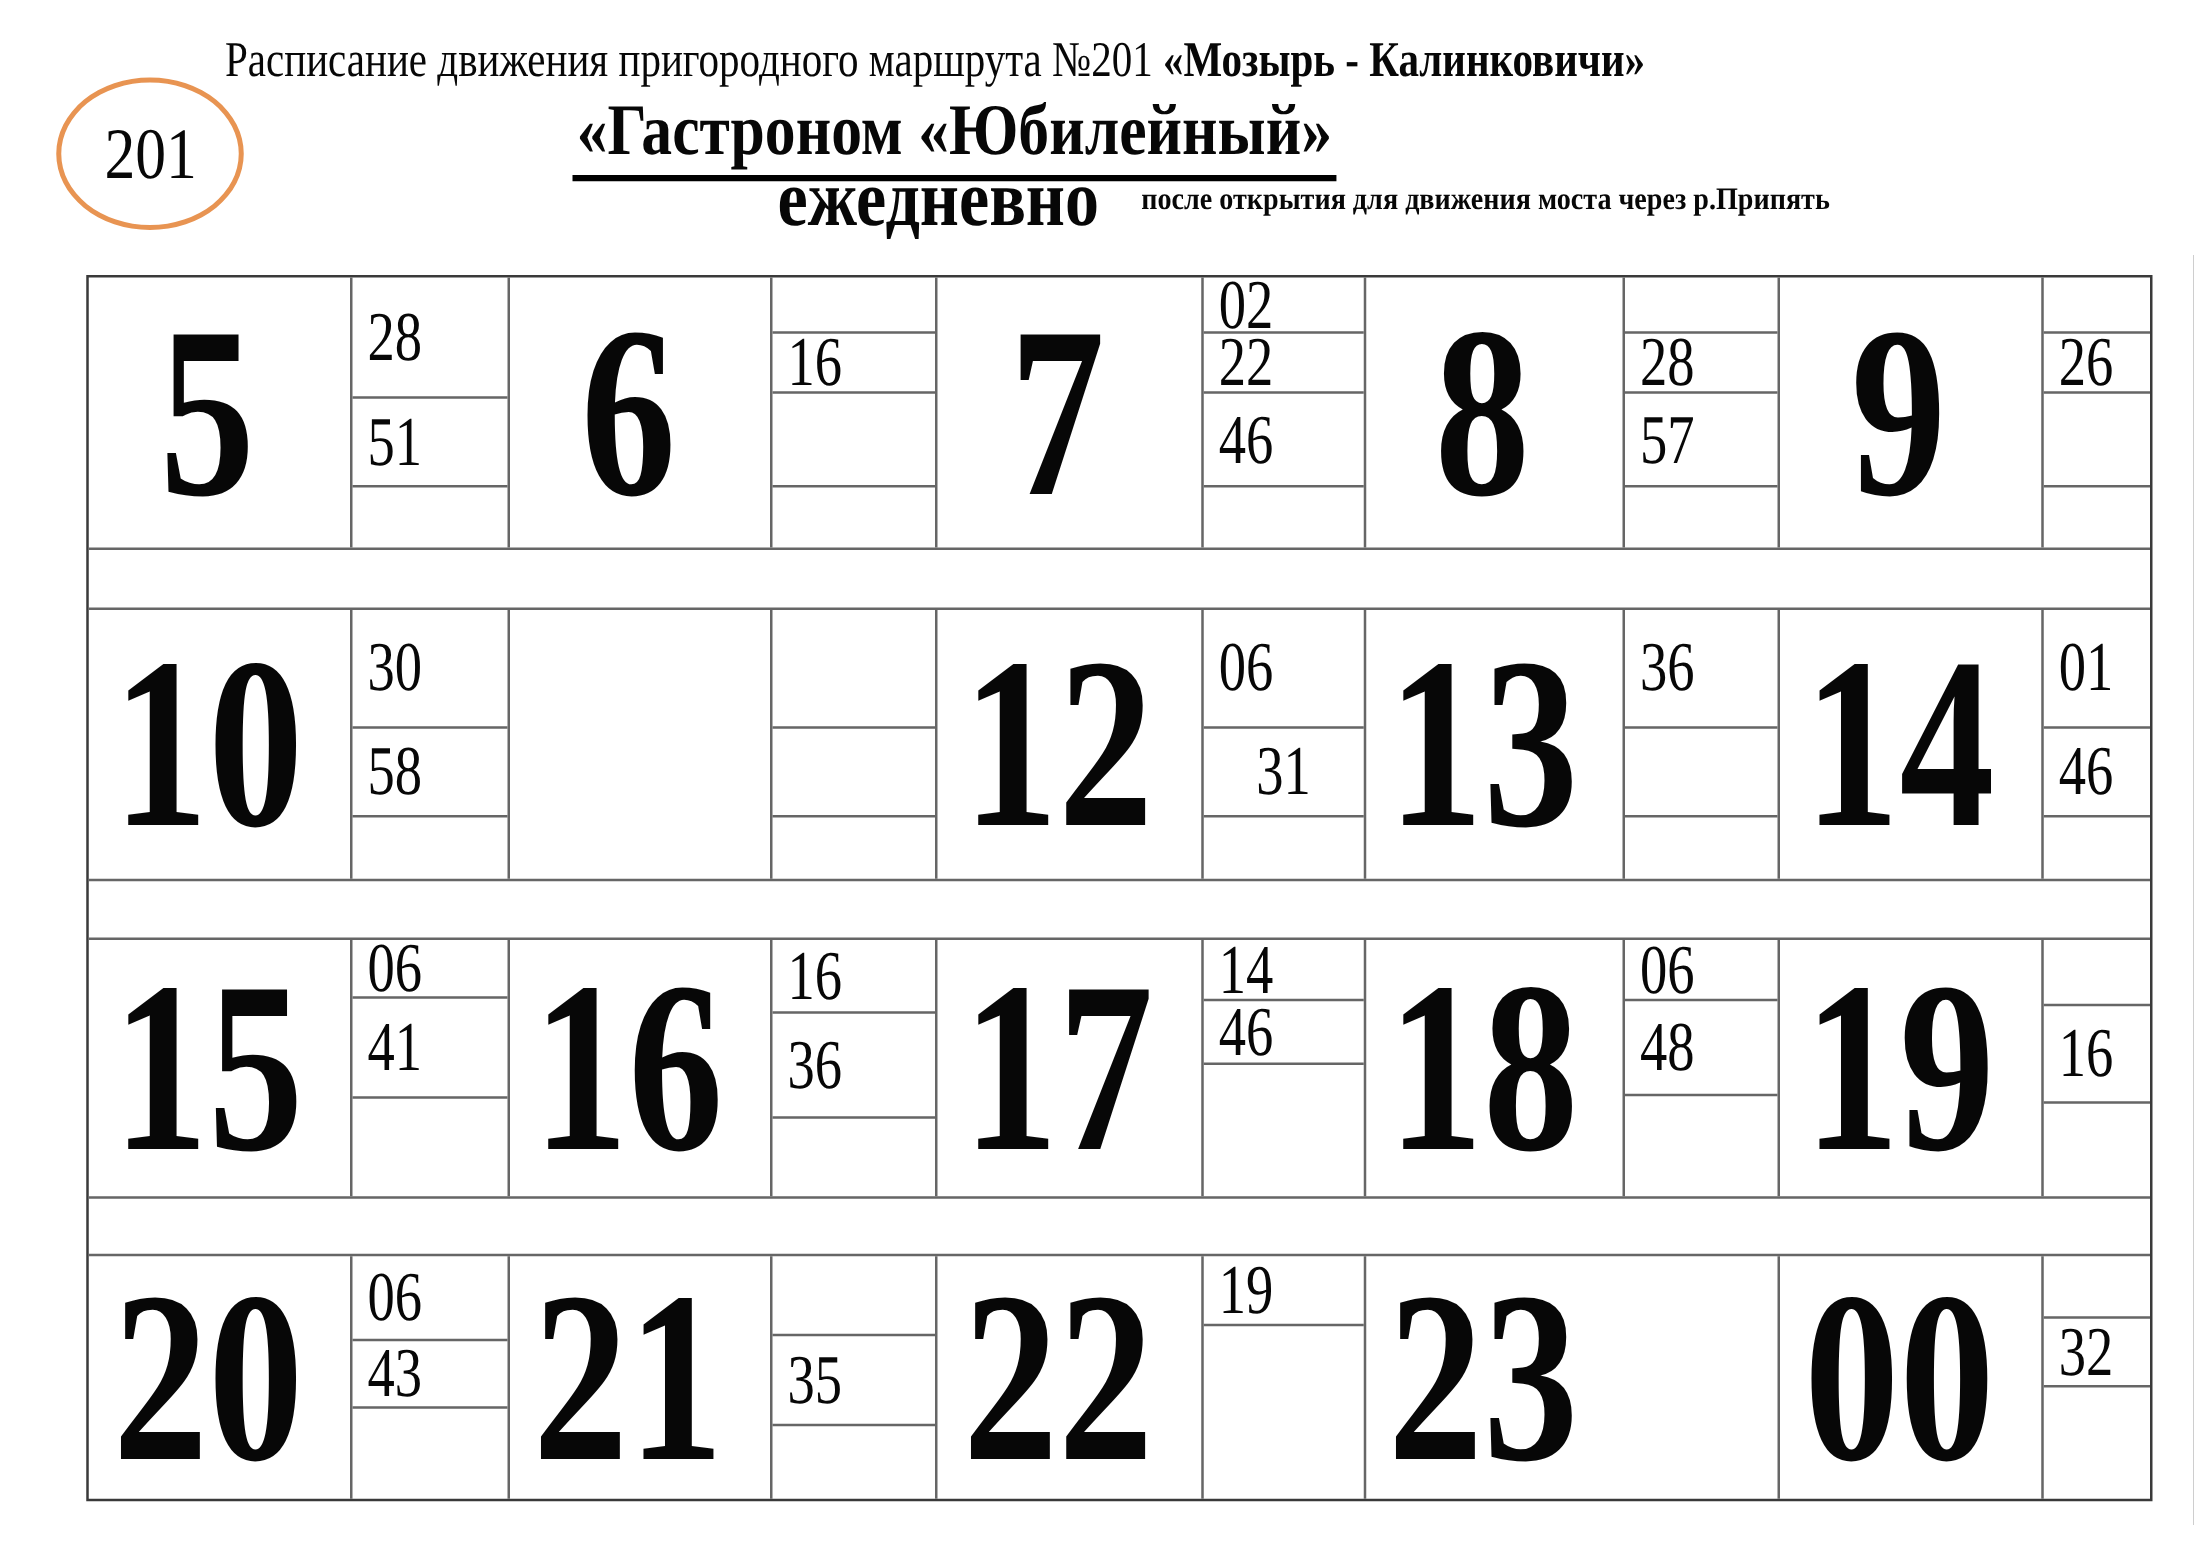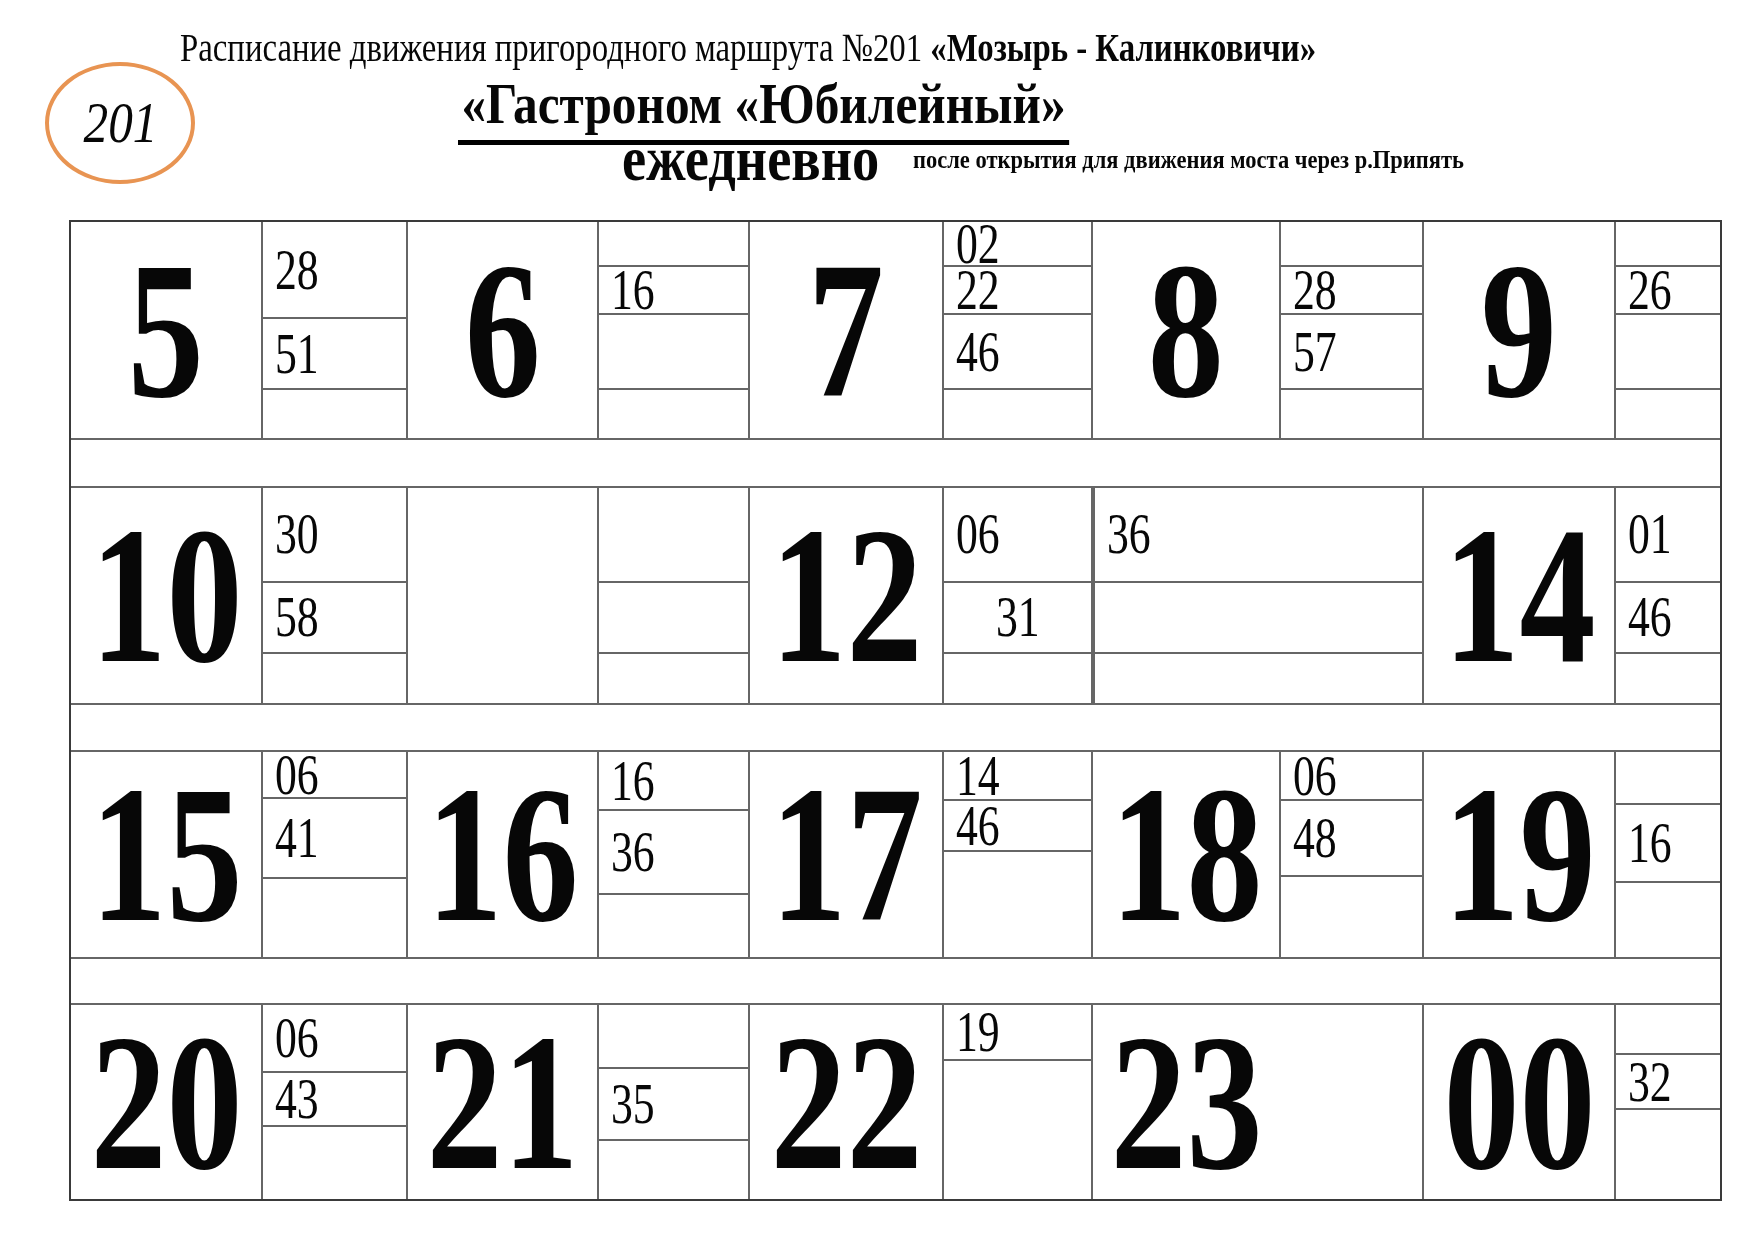--- a/index.html
+++ b/index.html
@@ -14,21 +14,20 @@
     margin: 0 auto;
   }
   
   .badge {
     position: absolute; left: 45px; top: 62px;
     width: 150px; height: 122px;
     border: 4px solid #e89452;
     border-radius: 50%;
     display: flex; align-items: center; justify-content: center;
     background: #fff;
-    font-style: italic;
   }
   .badge span {
     font-size: 58px; line-height: 1;
     transform: scaleX(0.85);
   }
   .title1 {
     position: absolute; left: 180px; top: 24px;
     font-size: 40px; white-space: nowrap;
     transform: scaleX(0.82); transform-origin: left center;
   }
@@ -71,20 +70,21 @@
     font-size: 195px; font-weight: bold; line-height: 1;
     transform: scaleX(0.78);
     transform-origin: center center;
     white-space: nowrap;
   }
   .mins {
     flex: 1;
     display: flex; flex-direction: column;
     border-left: 2px solid #666;
     height: 100%;
+    margin-left: 19px;
   }
   .mcell {
     border-bottom: 2px solid #666;
     display: flex; align-items: center;
     padding-left: 12px;
     overflow: hidden;
   }
   .mcell:last-child { border-bottom: none; }
   .mcell span {
     font-size: 56px; line-height: 1;
@@ -253,20 +253,23 @@
             </div>
             <div class="mcell" style="height: 33%; justify-content: center;">
               <span>31</span>
             </div>
             <div class="mcell" style="height: 23%;">
               <span></span>
             </div>
           </div>
         </div>
         <div class="group" style="width: 331px;">
+          <div class="hour-cell" style="width: 186px;">
+            <span>13</span>
+          </div>
           <div class="mins">
             <div class="mcell" style="height: 44%;">
               <span>36</span>
             </div>
             <div class="mcell" style="height: 33%;">
               <span></span>
             </div>
             <div class="mcell" style="height: 23%;">
               <span></span>
             </div>

